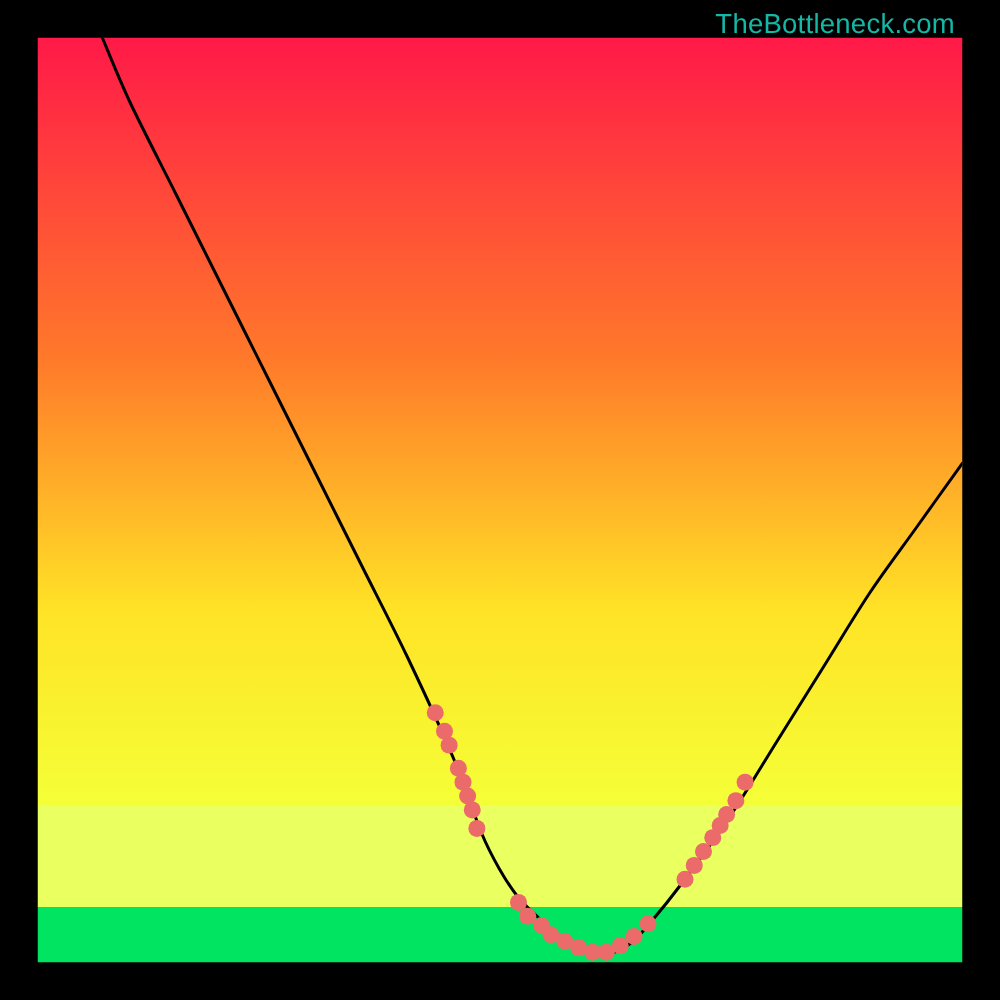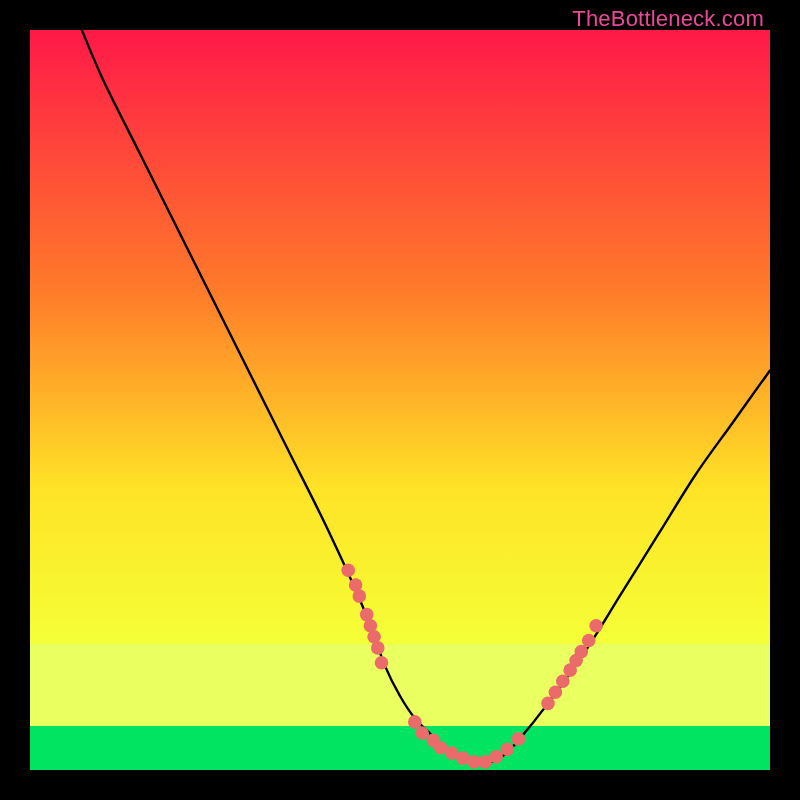--- a/index.html
+++ b/index.html
@@ -23,21 +23,21 @@
     position: absolute;
     left: 0;
     top: 0;
     width: 740px;
     height: 740px;
   }
   .watermark {
     position: absolute;
     top: 6px;
     right: 36px;
-    color: #ec4899;
+    color: #14b8a6;
     font-size: 22px;
     font-weight: 500;
     letter-spacing: 0.2px;
     user-select: none;
   }
   svg { display: block; }
 </style>
 </head>
 <body>
 

